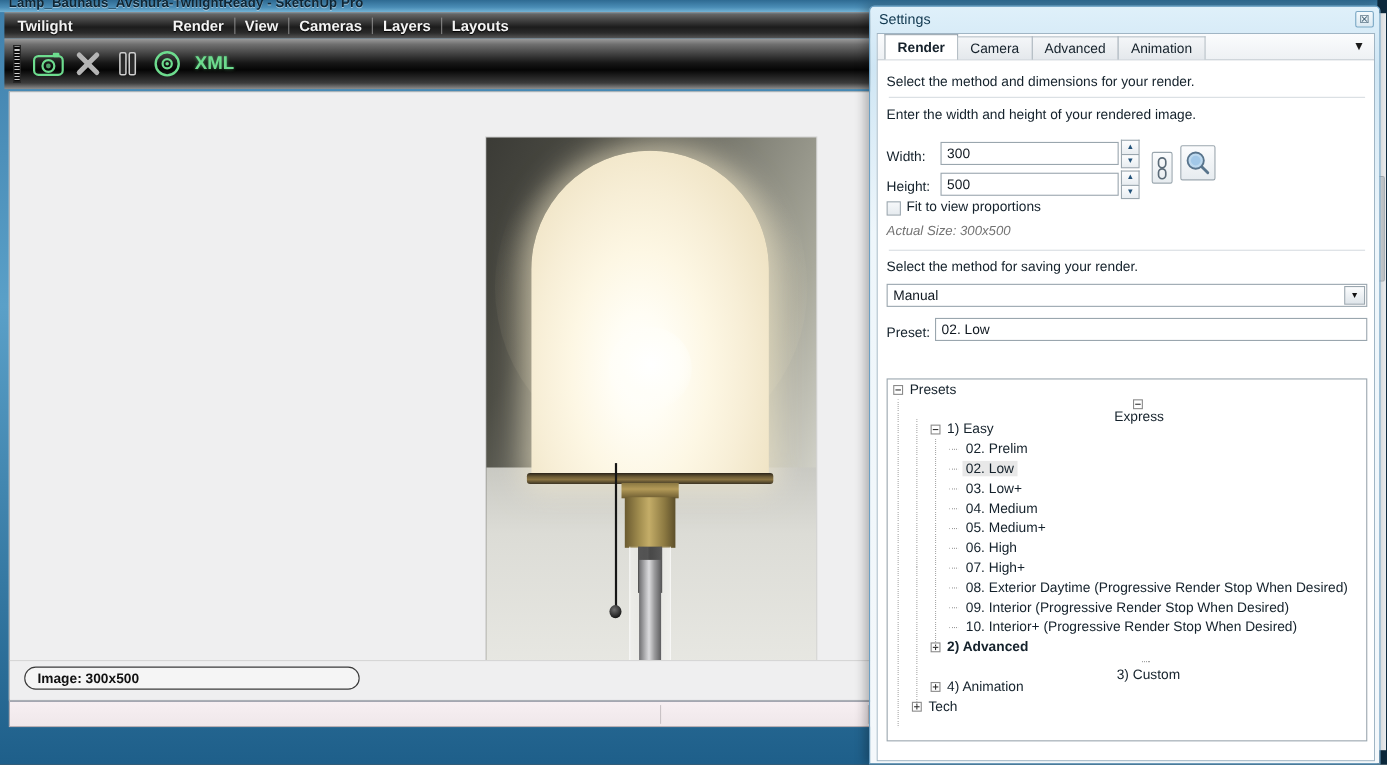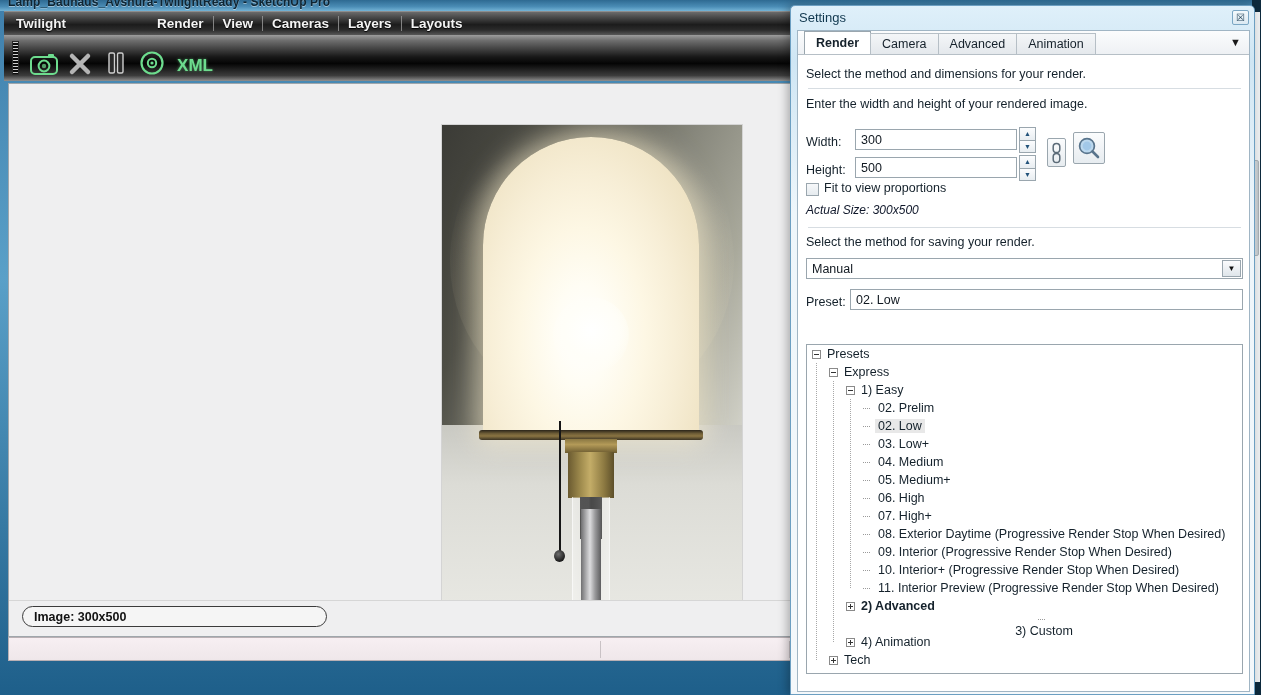--- a/index.html
+++ b/index.html
@@ -54,21 +54,21 @@
     background: linear-gradient(180deg,#9d9d9d 0%, #6e6e6e 12%, #171717 48%, #050505 62%, #3c3c3c 88%, #8f8f8f 100%);
     display: flex; align-items: center;
   }
   #grip {
     width: 7px; height: 34px; margin-left: 8px; margin-right: 7px;
     background: #0a0a0a;
     background-image: repeating-linear-gradient(180deg,#cfcfcf 0 1px,#0a0a0a 1px 3px);
     border: 1px solid #2b2b2b;
   }
   .tb-btn {
-    width: 36px; height: 36px; display: flex; align-items: flex-end; justify-content: center;
+    width: 36px; height: 36px; display: flex; align-items: center; justify-content: center;
     cursor: default;
   }
 
   
   #client {
     position: absolute; left: 8px; top: 83px; width: 1232px; height: 554px;
     background: #efefef; border: 1px solid #9fa6ab;
   }
   #canvas-area {
     position: absolute; left: 0; top: 0; right: 0; bottom: 0;
@@ -252,21 +252,21 @@
   .iconbtn {
     position: absolute; border: 1px solid #9aa6ae; border-radius: 2px;
     background: linear-gradient(180deg,#fbfcfd 0%, #e7ecf0 100%);
     display: flex; align-items: center; justify-content: center; cursor: default;
   }
 
   #fit-checkbox {
     position: absolute; width: 13px; height: 13px;
     border: 1px solid #9aa6ae; background: linear-gradient(180deg,#f6f8fa,#e6ebef);
   }
-  #actual-size { position: absolute; font-size: 12px; font-style: italic; color: #0f172a; }
+  #actual-size { position: absolute; font-size: 12px; font-style: italic; color: #737373; }
 
   .combobox {
     position: absolute; background: #fff; border: 1px solid #9aa6ae;
     display: flex; align-items: center; font-size: 12.5px; color: #101820;
     padding-left: 5px;
   }
   .combo-arrow {
     position: absolute; right: 1px; top: 1px; width: 19px; bottom: 1px;
     border: 1px solid #9aa6ae;
     background: linear-gradient(180deg,#fbfcfd 0%, #dfe5ea 100%);
@@ -470,21 +470,21 @@
       </div>
 
       <div class="field-label" style="left:8px; top:240px;">Preset:</div>
       <div class="textbox" style="left:52px; top:234px; width:393px; height:21px;">02. Low</div>
 
       <div id="tree">
           <div class="tnode" style="padding-left: 5px;">
             <span class="tbox"></span>
             <span class="lbl">Presets</span>
           </div>
-          <div class="tnode" style="padding-left: 22px;">
+          <div class="tnode" style="padding-left: 22px; flex-direction: column;">
             <span class="tbox"></span>
             <span class="lbl">Express</span>
           </div>
           <div class="tnode" style="padding-left: 39px;">
             <span class="tbox"></span>
             <span class="lbl">1) Easy</span>
           </div>
           <div class="tnode" style="padding-left: 56px;">
             <span class="tdots"></span>
             <span class="lbl">02. Prelim</span>
@@ -517,24 +517,20 @@
             <span class="tdots"></span>
             <span class="lbl">08. Exterior Daytime (Progressive Render Stop When Desired)</span>
           </div>
           <div class="tnode" style="padding-left: 56px;">
             <span class="tdots"></span>
             <span class="lbl">09. Interior (Progressive Render Stop When Desired)</span>
           </div>
           <div class="tnode" style="padding-left: 56px;">
             <span class="tdots"></span>
             <span class="lbl">10. Interior+ (Progressive Render Stop When Desired)</span>
-          </div>
-          <div class="tnode" style="padding-left: 56px;">
-            <span class="tdots"></span>
-            <span class="lbl">11. Interior Preview (Progressive Render Stop When Desired)</span>
           </div>
           <div class="tnode" style="padding-left: 39px; font-weight: bold;">
             <span class="tbox plus"></span>
             <span class="lbl">2) Advanced</span>
           </div>
           <div class="tnode" style="padding-left: 39px; flex-direction: column;">
             <span class="tdots"></span>
             <span class="lbl">3) Custom</span>
           </div>
           <div class="tnode" style="padding-left: 39px;">

